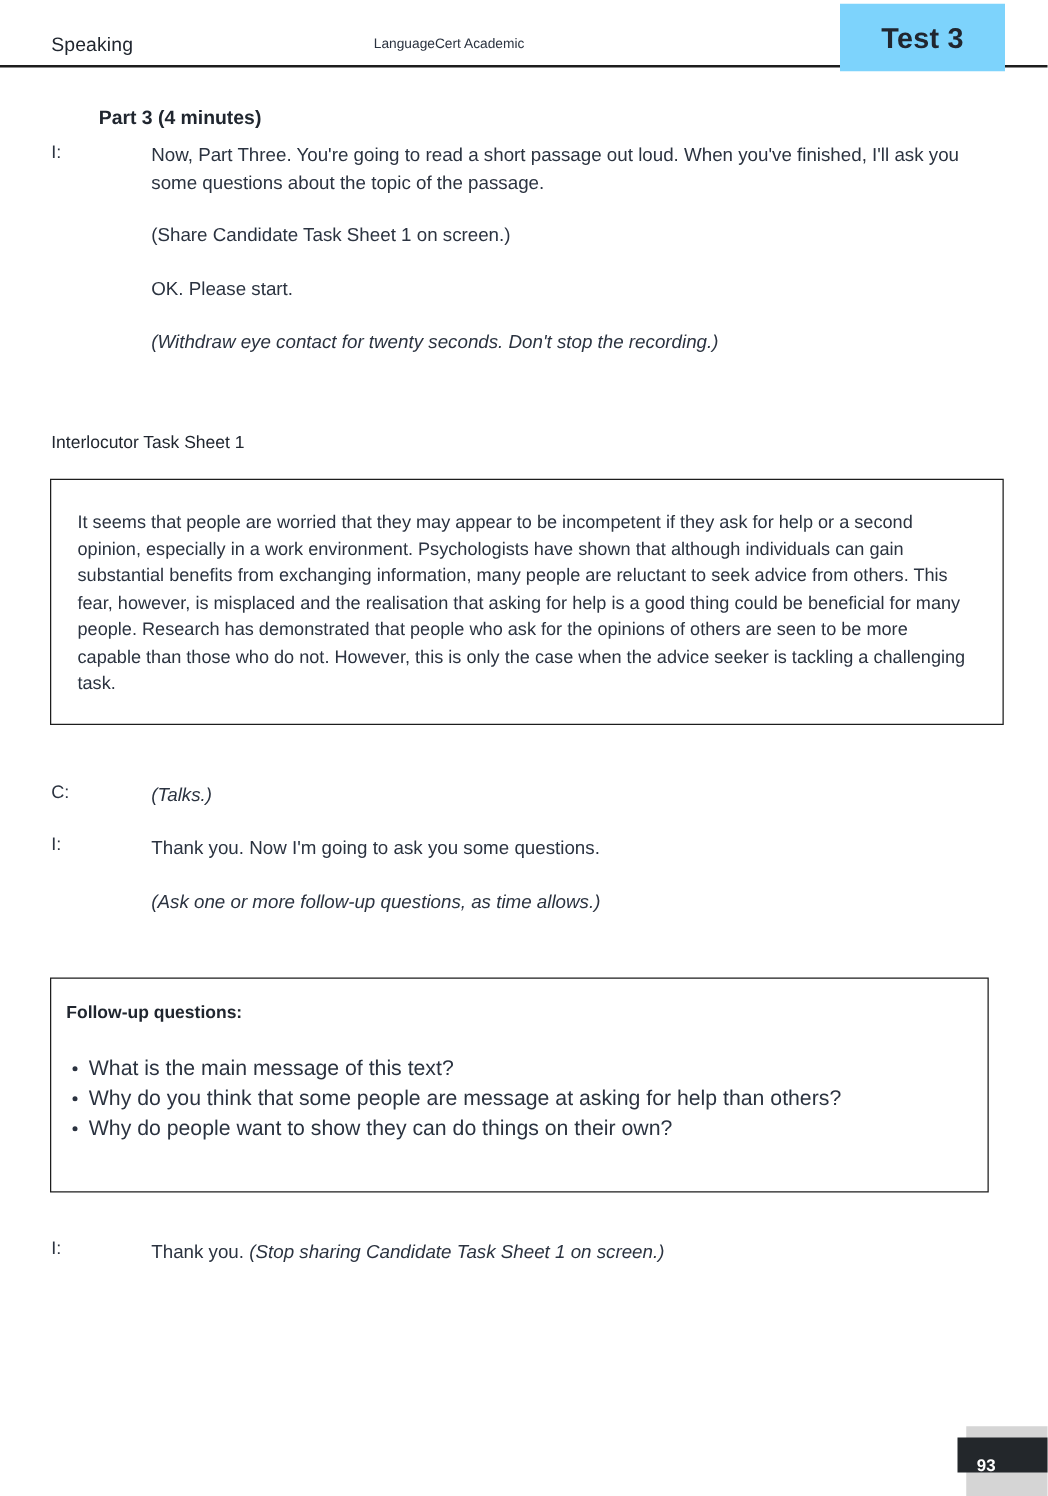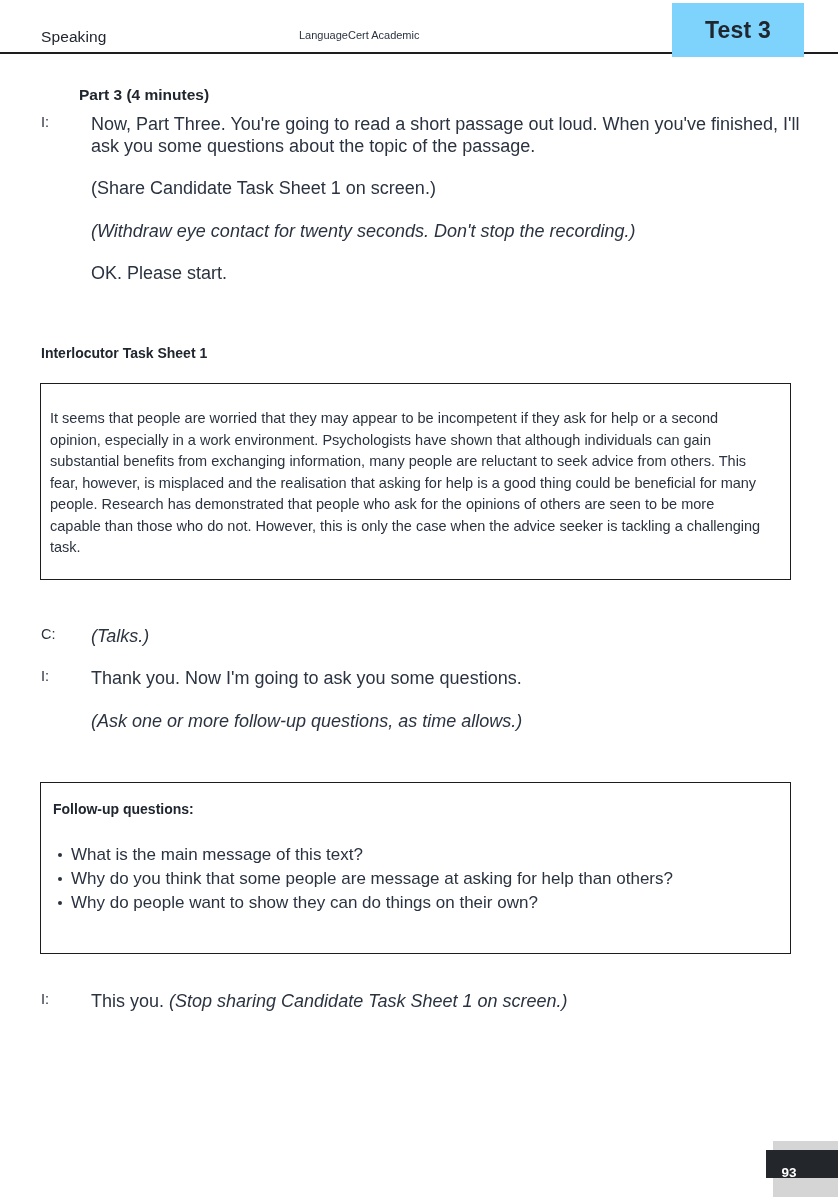--- a/index.html
+++ b/index.html
@@ -90,55 +90,56 @@
   }
   .turn .speaker {
     position: absolute;
     left: 0;
     top: 0;
     width: 40px;
     font-size: 14.5px;
     color: #2b3340;
   }
   .turn .lines {
-    margin-left: 50px;
-    font-size: 18px;
+    margin-left: 80px;
+    font-size: 15px;
     line-height: 21.5px;
     color: #2b3340;
   }
   .turn .lines p {
     margin: 0;
   }
   .turn .lines p.gap {
     margin-top: 21px;
   }
   .italic {
     font-style: italic;
   }
 
   .section-label {
     position: absolute;
     left: 41px;
     font-size: 14px;
-    font-weight: bold;
+    font-weight: normal;
     color: #20262f;
   }
 
   
   .bordered-box {
     position: absolute;
     left: 40px;
     width: 749px;
     border: 1px solid #1d1d1d;
     box-sizing: content-box;
     background: #ffffff;
   }
   .passage-box {
     top: 383px;
     height: 195px;
+    padding-left: 12px;
   }
   .passage-text {
     margin: 0;
     padding: 24px 22px 0 9px;
     font-size: 14.5px;
     line-height: 21.5px;
     color: #2b3340;
   }
   .questions-box {
     top: 782px;
@@ -215,22 +216,22 @@
   </div>
 </div>
 
 <div class="part-title">Part 3 (4 minutes)</div>
 
 <div class="turn" style="top:114px;">
   <div class="speaker">I:</div>
   <div class="lines">
     <p>Now, Part Three. You're going to read a short passage out loud. When you've finished, I'll ask you some questions about the topic of the passage.</p>
     <p class="gap">(Share Candidate Task Sheet 1 on screen.)</p>
+    <p class="gap">OK. Please start.</p>
     <p class="gap italic">(Withdraw eye contact for twenty seconds. Don't stop the recording.)</p>
-    <p class="gap">OK. Please start.</p>
   </div>
 </div>
 
 <div class="section-label" style="top:345px;">Interlocutor Task Sheet 1</div>
 
 <div class="bordered-box passage-box">
   <p class="passage-text">It seems that people are worried that they may appear to be incompetent if they ask for help or a second opinion, especially in a work environment. Psychologists have shown that although individuals can gain substantial benefits from exchanging information, many people are reluctant to seek advice from others. This fear, however, is misplaced and the realisation that asking for help is a good thing could be beneficial for many people. Research has demonstrated that people who ask for the opinions of others are seen to be more capable than those who do not. However, this is only the case when the advice seeker is tackling a challenging task.</p>
 </div>
 
 <div class="turn" style="top:626px;">
@@ -262,19 +263,19 @@
     <li>
       <span class="bullet"></span>
       <span>Why do people want to show they can do things on their own?</span>
     </li>
   </ul>
 </div>
 
 <div class="turn" style="top:991px;">
   <div class="speaker">I:</div>
   <div class="lines">
-    <p><span>This you. </span><span class="italic">(Stop sharing Candidate Task Sheet 1 on screen.)</span></p>
+    <p><span>Thank you. </span><span class="italic">(Stop sharing Candidate Task Sheet 1 on screen.)</span></p>
   </div>
 </div>
 
 <div class="page-footer"></div>
 <div class="footer-band"></div>
 <div class="footer-page-number">93</div>
 
 </body></html>

